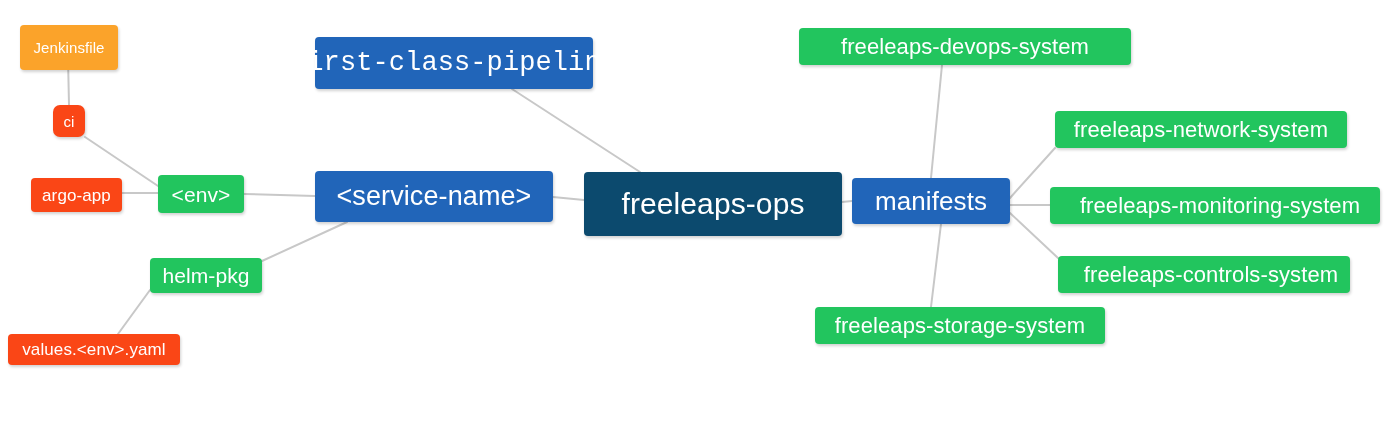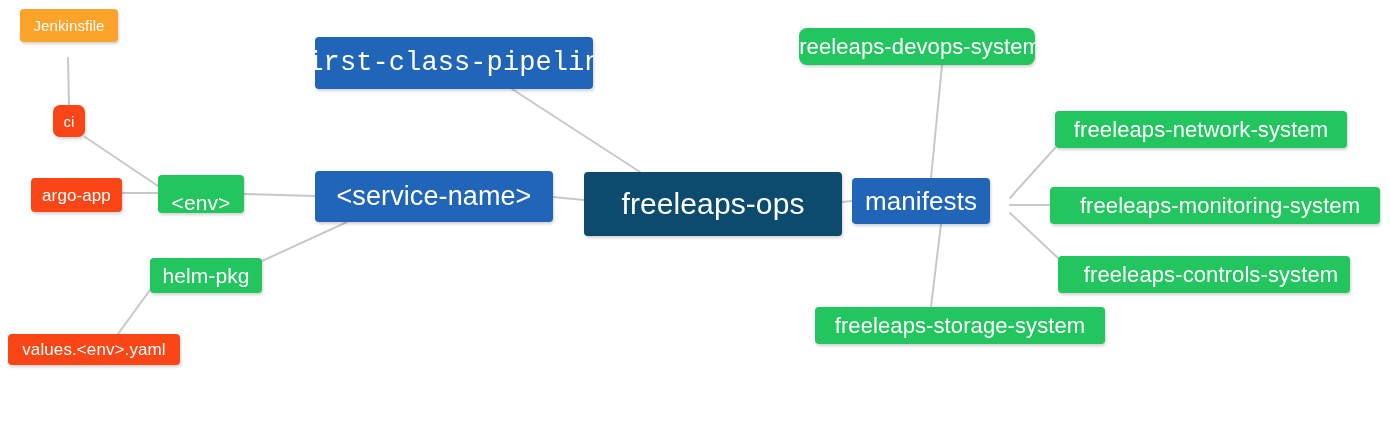--- a/index.html
+++ b/index.html
@@ -77,42 +77,42 @@
   <div id="node-layer">
       <div class="node n-root" style="left: 584px; top: 172px; width: 258px; height: 64px; font-size: 30px;">
         <span class="node-label">freeleaps-ops</span>
       </div>
       <div class="node n-blue" style="left: 315px; top: 171px; width: 238px; height: 51px; font-size: 27px;">
         <span class="node-label">&lt;service-name&gt;</span>
       </div>
       <div class="node n-blue" style="left: 315px; top: 37px; width: 278px; height: 52px; font-size: 27px; font-family: Liberation Mono, monospace;">
         <span class="node-label">first-class-pipeline</span>
       </div>
-      <div class="node n-blue" style="left: 852px; top: 178px; width: 138px; height: 46px; font-size: 26px;">
+      <div class="node n-blue" style="left: 852px; top: 178px; width: 158px; height: 46px; font-size: 26px;">
         <span class="node-label">manifests</span>
       </div>
-      <div class="node n-green" style="left: 158px; top: 175px; width: 86px; height: 38px; font-size: 21px; align-items: flex-end;">
+      <div class="node n-green" style="left: 158px; top: 175px; width: 86px; height: 38px; font-size: 21px;">
         <span class="node-label">&lt;env&gt;</span>
       </div>
       <div class="node n-green" style="left: 150px; top: 258px; width: 112px; height: 35px; font-size: 21px;">
         <span class="node-label">helm-pkg</span>
       </div>
       <div class="node n-red" style="left: 8px; top: 334px; width: 172px; height: 31px; font-size: 17px;">
         <span class="node-label">values.&lt;env&gt;.yaml</span>
       </div>
-      <div class="node n-orange" style="left: 20px; top: 9px; width: 98px; height: 33px; font-size: 15px;">
+      <div class="node n-orange" style="left: 20px; top: 25px; width: 98px; height: 45px; font-size: 15px;">
         <span class="node-label">Jenkinsfile</span>
       </div>
       <div class="node n-red" style="left: 53px; top: 105px; width: 32px; height: 32px; font-size: 15px; border-radius: 7px;">
         <span class="node-label">ci</span>
       </div>
       <div class="node n-red" style="left: 31px; top: 178px; width: 91px; height: 34px; font-size: 17px;">
         <span class="node-label">argo-app</span>
       </div>
-      <div class="node n-green" style="left: 799px; top: 28px; width: 236px; height: 37px; font-size: 22px; border-radius: 8px;">
+      <div class="node n-green" style="left: 799px; top: 28px; width: 332px; height: 37px; font-size: 22px;">
         <span class="node-label">freeleaps-devops-system</span>
       </div>
       <div class="node n-green" style="left: 1055px; top: 111px; width: 292px; height: 37px; font-size: 22px;">
         <span class="node-label">freeleaps-network-system</span>
       </div>
       <div class="node n-green" style="left: 1050px; top: 187px; width: 330px; height: 37px; font-size: 22px; padding-left: 20px;">
         <span class="node-label">freeleaps-monitoring-system</span>
       </div>
       <div class="node n-green" style="left: 1058px; top: 256px; width: 292px; height: 37px; font-size: 22px; padding-left: 24px;">
         <span class="node-label">freeleaps-controls-system</span>

